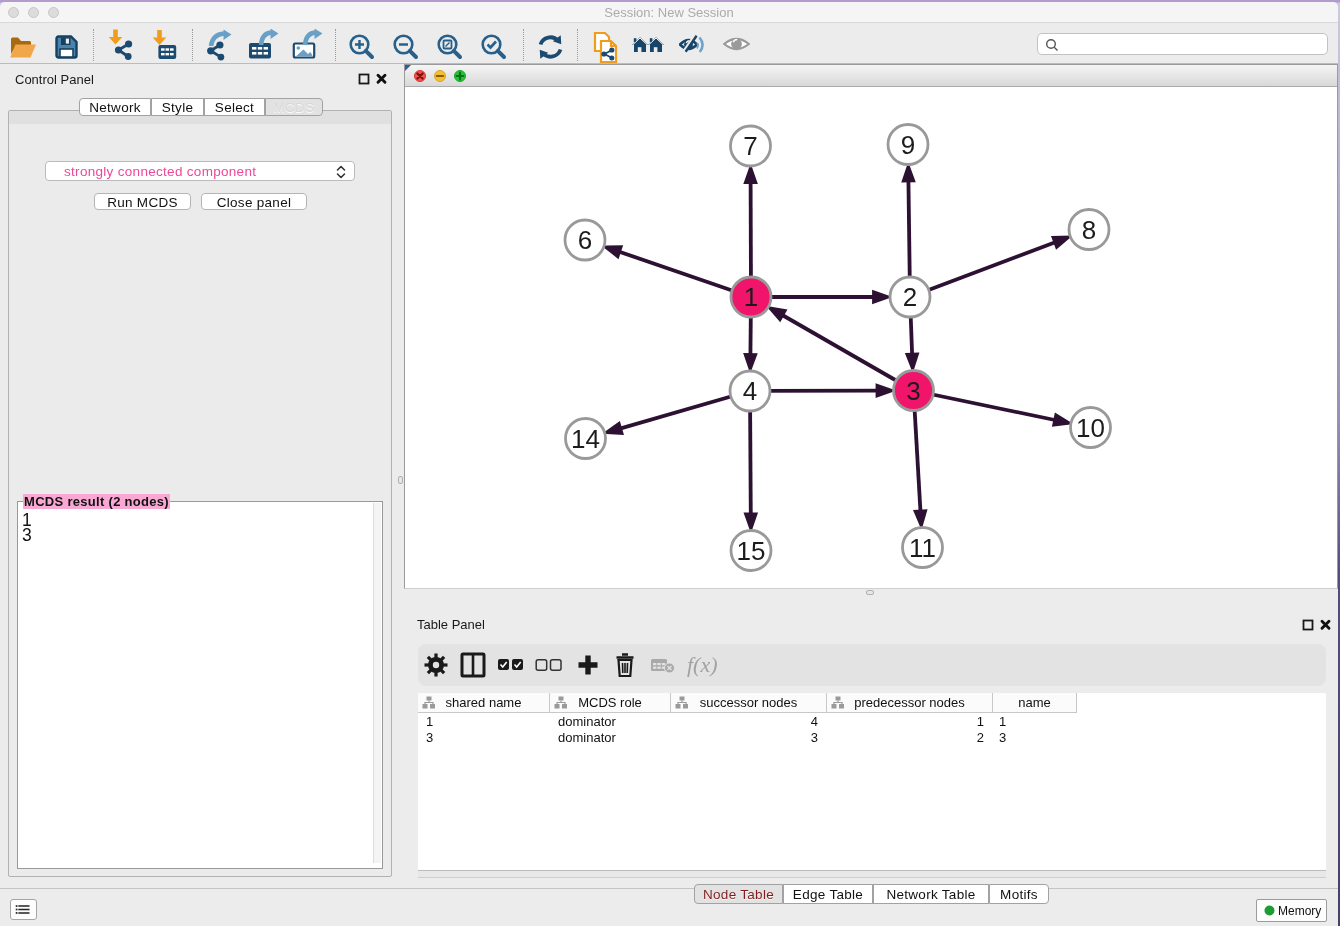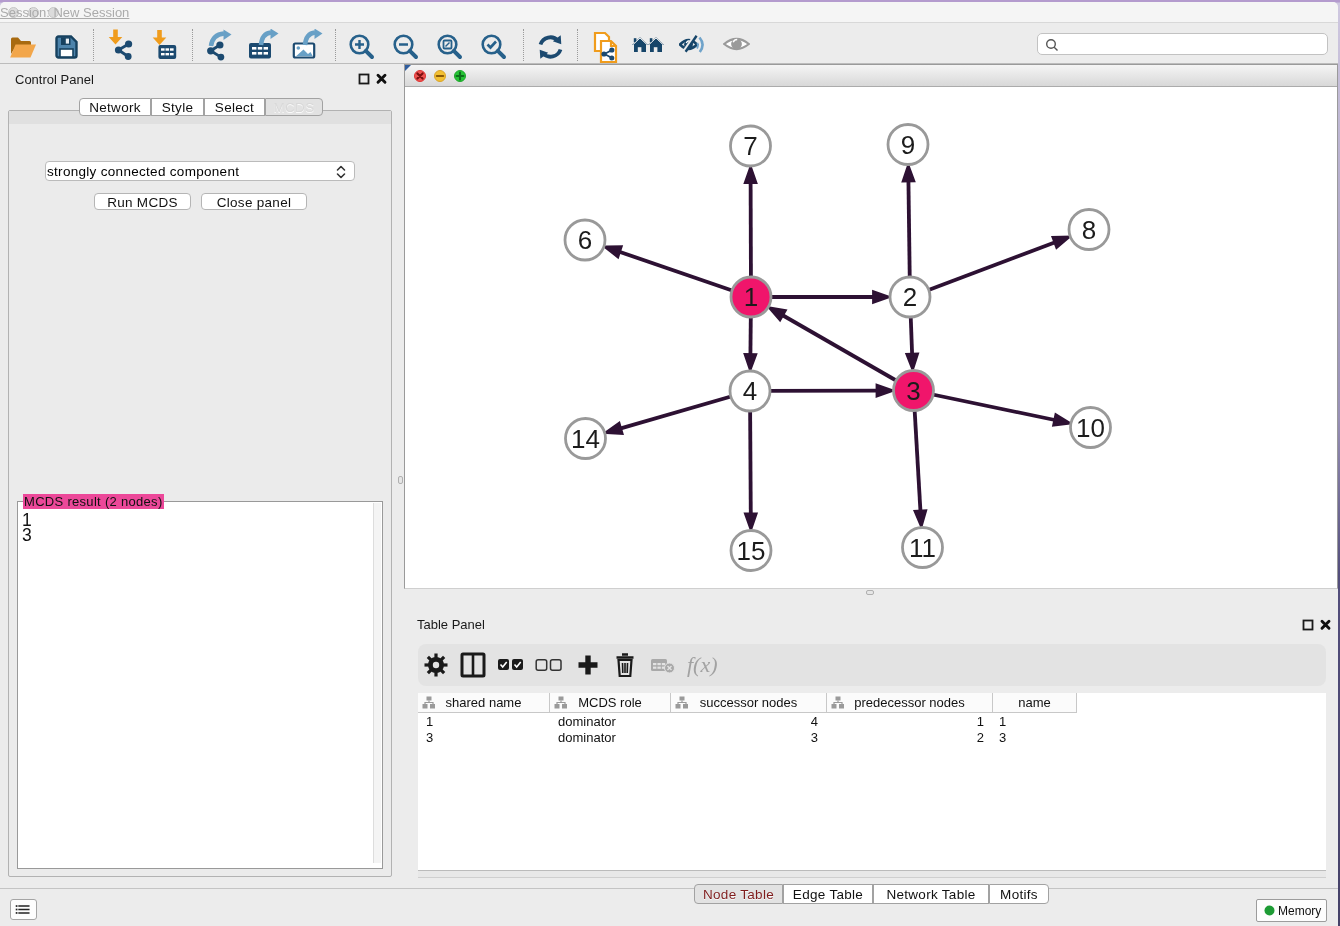--- a/index.html
+++ b/index.html
@@ -1,35 +1,35 @@
 <!DOCTYPE html>
 <html><head><meta charset="utf-8"><style>
 * { margin:0; padding:0; box-sizing:border-box; }
 html,body { width:1340px; height:926px; overflow:hidden; background:linear-gradient(#b49bce 2px, #cfc8e0 3px, #9890b6 45%, #534e7c 62%, #454168 100%); font-family:"Liberation Sans",sans-serif; }
 #win { position:absolute; left:0; top:2px; width:1338px; height:924px; background:#ececec; border-radius:5px 5px 0 0; overflow:hidden; }
 
 #titlebar { position:absolute; left:0; top:0; width:1338px; height:21px; background:#f5f5f5; border-bottom:1px solid #d8d8d8; border-radius:5px 5px 0 0;}
 .tl { position:absolute; top:4.5px; width:11px; height:11px; border-radius:50%; background:#dcdcdc; border:1px solid #c6c6c6; }
-#wintitle { position:absolute; top:3px; left:0; width:1338px; font-size:13px; color:#ababab;text-decoration:underline; }
+#wintitle { position:absolute; top:3px; left:0; width:1338px; text-align:center; font-size:13px; color:#ababab; }
 
 #toolbar { position:absolute; left:0; top:21px; width:1338px; height:41px; background:#ececec; border-bottom:1px solid #bcbcbc; }
 .tsep { position:absolute; top:6px; height:32px; width:0; border-left:1px dotted #9a9a9a; }
 .ticon { position:absolute; margin-top:2px; }
 #searchbox { position:absolute; left:1037px; top:10px; width:291px; height:22px; background:#fff; border:1px solid #c2c2c2; border-radius:5px; }
 
 #cpanel { position:absolute; left:0; top:62px; width:392px; height:824px; }
 #cptitle { position:absolute; left:15px; top:8px; font-size:13px; color:#1a1a1a; }
 .tab { position:absolute; top:34px; height:18px; z-index:3; border:1px solid #a2a2a2; background:#fff; font-size:13.5px; letter-spacing:0.3px; color:#111; text-align:center; line-height:17px; border-radius:0; }
 .tabsel { background:#e2e2e2; color:#d8d8d8; text-shadow:0 1px 0 #fafafa; }
 #cpcontent { position:absolute; left:8px; top:46px; width:384px; height:767px; border:1px solid #b2b2b2; background:#ebebeb; border-radius:2px; }
 #optlabel { position:absolute; left:0; top:25px; width:384px; text-align:center; font-size:13.5px; letter-spacing:0.25px; color:#111; }
-#combo { position:absolute; left:36px; top:50px; width:310px; height:20px; background:#fff; border:1px solid #bbb; border-radius:4px; font-size:13.5px; letter-spacing:0.3px; color:#000000; line-height:19px; padding-left:1px; }
+#combo { position:absolute; left:36px; top:50px; width:310px; height:20px; background:#fff; border:1px solid #bbb; border-radius:4px; font-size:13.5px; letter-spacing:0.3px; color:#ec4899; line-height:19px; padding-left:18px; }
 .btn { position:absolute; top:82px; height:17px; background:#fff; border:1px solid #b5b5b5; border-radius:4px; font-size:13.5px; letter-spacing:0.3px; color:#111; text-align:center; line-height:18px; }
 #fieldset { position:absolute; left:8px; top:390px; width:366px; height:368px; border:1px solid #999; background:#fff; }
-#fslegend { position:absolute; left:5px; top:-8px; background:#ec4899; font-size:13px; color:#111; padding:0 1px; }
+#fslegend { position:absolute; left:5px; top:-8px; background:#f9a8d4; font-size:13px; color:#111; padding:0 1px;font-weight:bold; }
 #fsscroll { position:absolute; right:1px; top:1px; width:8px; height:360px; background:#f4f4f4; border-left:1px solid #ddd; }
 
 #netframe { position:absolute; left:404px; top:62px; width:934px; height:525px; border:1px solid #9a9a9a; border-bottom:1px solid #cfcfcf; background:#fff; }
 #nettitle { position:absolute; left:0; top:0; width:932px; height:22px; background:linear-gradient(#f5f5f5,#d8d8d8); border-bottom:1px solid #ababab; }
 #netname { position:absolute; left:0; top:3px; width:932px; text-align:center; font-size:13px; font-weight:bold; color:#1a1a1a; }
 .mtl { position:absolute; top:5px; width:12px; height:12px; border-radius:50%; }
 #netcontent { position:absolute; left:0; top:22px; width:932px; height:501px; background:#fff; }
 
 #tpanel { position:absolute; left:404px; top:605px; width:934px; height:299px; }
 #tptitle { position:absolute; left:13px; top:10px; font-size:13px; color:#1a1a1a; }

